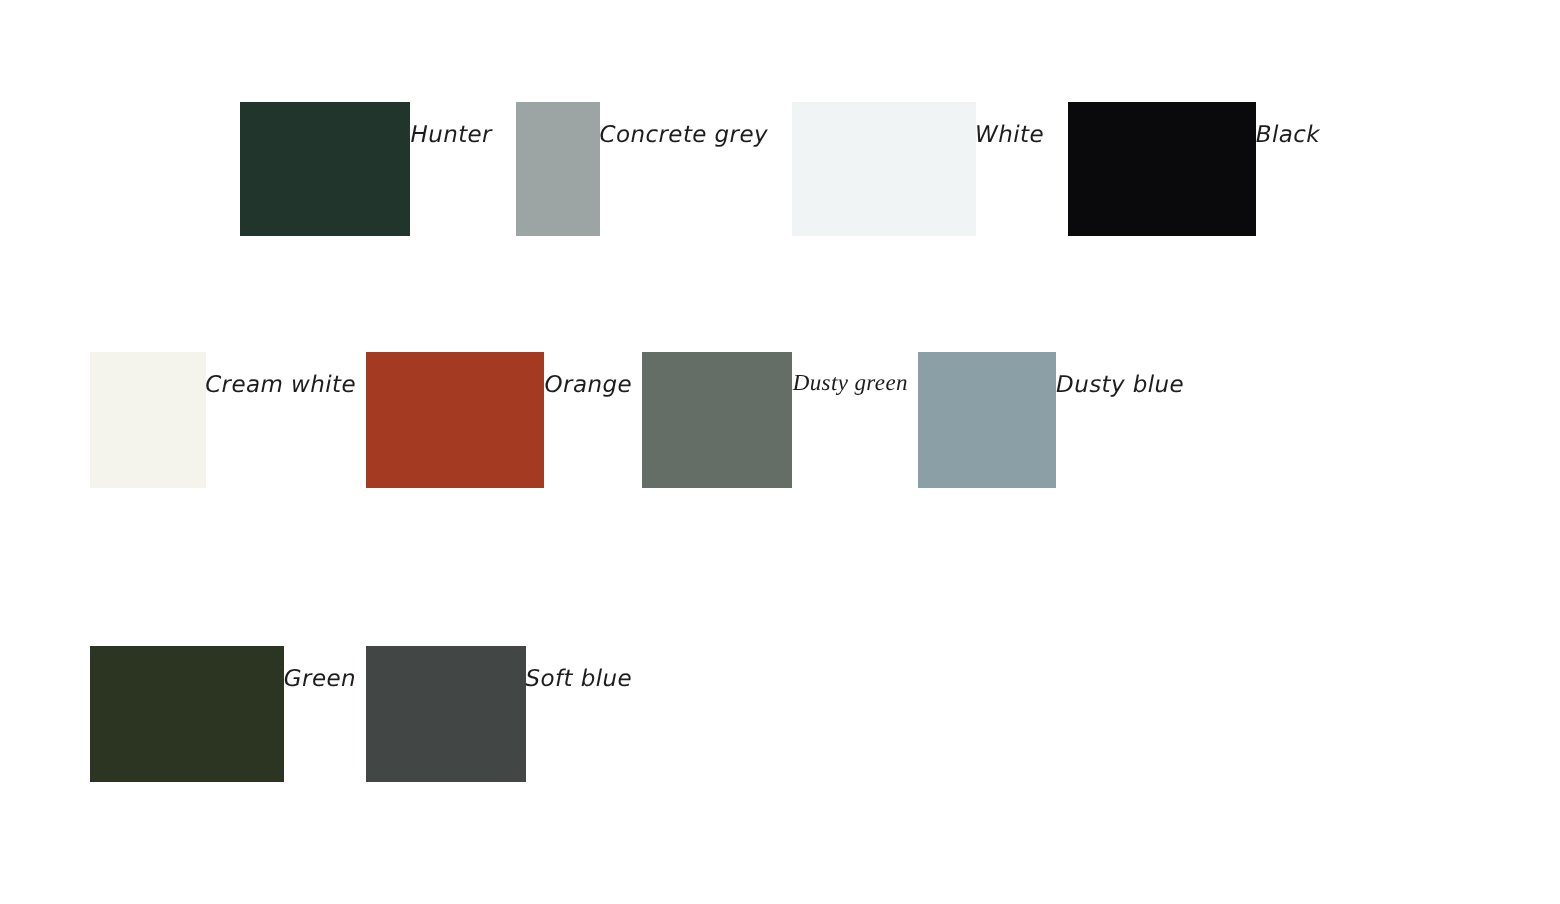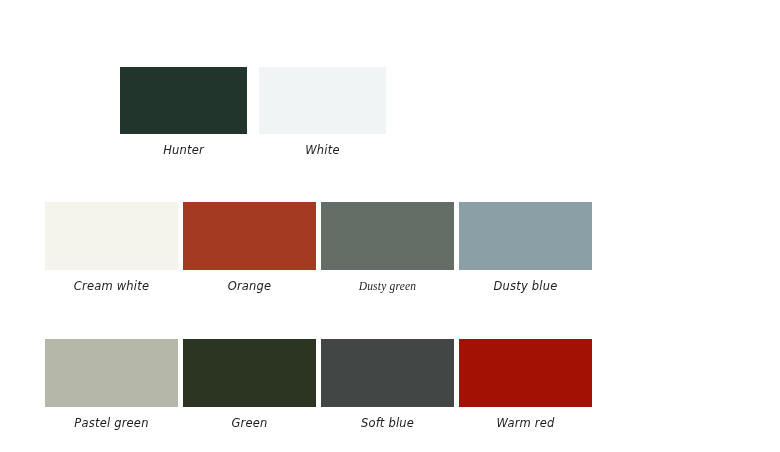--- a/index.html
+++ b/index.html
@@ -38,21 +38,21 @@
   }
   .row-primary .swatch-cell {
     width: 127px;
   }
   .row-primary .swatch-chip {
     height: 67px;
   }
 
   
   .row-secondary {
-    top: 186px;
+    top: 176px;
     left: 45px;
     width: 690px;
     gap: 5px;
   }
   .row-tertiary {
     top: 323px;
     left: 45px;
     width: 690px;
     gap: 5px;
   }
@@ -60,24 +60,22 @@
   .row-tertiary .swatch-cell {
     width: 133px;
   }
   .row-secondary .swatch-chip,
   .row-tertiary .swatch-chip {
     height: 68px;
   }
 
   .swatch-cell {
     display: flex;
-    flex-direction: column;
-    align-items: center;
+    flex-direction: row;
     box-sizing: border-box;
-    margin-top: 16px;
   }
 
   .swatch-chip {
     width: 100%;
     display: block;
     box-sizing: border-box;
   }
 
   .swatch-label {
     margin-top: 9px;
@@ -95,26 +93,34 @@
 
 <div class="palette-page">
 
   <div class="palette-row row-primary">
 
     <div class="swatch-cell">
       <div class="swatch-chip" style="background-color: rgb(34, 53, 44);"></div>
       <div class="swatch-label" style="color: rgb(29, 29, 29);">Hunter</div>
     </div>
 
+    <div class="swatch-cell">
+      <div class="swatch-chip" style="background-color: rgb(156, 165, 164);"></div>
+      <div class="swatch-label" style="color: rgb(29, 29, 29);">Concrete grey</div>
+    </div>
 
     <div class="swatch-cell">
       <div class="swatch-chip" style="background-color: rgb(241, 244, 244);"></div>
       <div class="swatch-label" style="color: rgb(29, 29, 29);">White</div>
     </div>
 
+    <div class="swatch-cell">
+      <div class="swatch-chip" style="background-color: rgb(10, 10, 12);"></div>
+      <div class="swatch-label" style="color: rgb(29, 29, 29);">Black</div>
+    </div>
 
   </div>
 
   <div class="palette-row row-secondary">
 
     <div class="swatch-cell">
       <div class="swatch-chip" style="background-color: rgb(244, 244, 236);"></div>
       <div class="swatch-label" style="color: rgb(29, 29, 29);">Cream white</div>
     </div>
 
@@ -131,36 +137,28 @@
 
     <div class="swatch-cell">
       <div class="swatch-chip" style="background-color: rgb(139, 160, 166);"></div>
       <div class="swatch-label" style="color: rgb(29, 29, 29);">Dusty blue</div>
     </div>
 
   </div>
 
   <div class="palette-row row-tertiary">
 
-    <div class="swatch-cell">
-      <div class="swatch-chip" style="background-color: rgb(181, 184, 168);"></div>
-      <div class="swatch-label" style="color: rgb(29, 29, 29);">Pastel green</div>
-    </div>
 
 
     <div class="swatch-cell">
       <div class="swatch-chip" style="background-color: rgb(44, 53, 34);"></div>
       <div class="swatch-label" style="color: rgb(29, 29, 29);">Green</div>
     </div>
 
     <div class="swatch-cell">
       <div class="swatch-chip" style="background-color: rgb(66, 70, 69);"></div>
       <div class="swatch-label" style="color: rgb(29, 29, 29);">Soft blue</div>
     </div>
 
-    <div class="swatch-cell">
-      <div class="swatch-chip" style="background-color: rgb(163, 17, 5);"></div>
-      <div class="swatch-label" style="color: rgb(29, 29, 29);">Warm red</div>
-    </div>
 
   </div>
 
 </div>
 
 </body></html>

